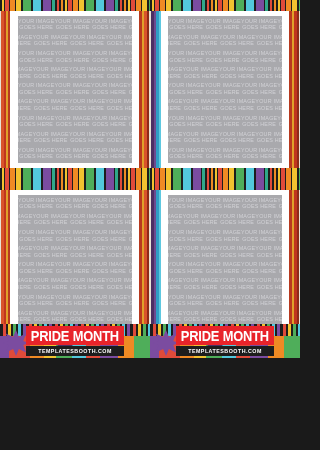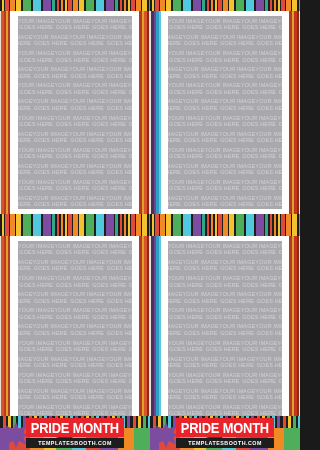--- a/index.html
+++ b/index.html
@@ -1,21 +1,21 @@
 <!DOCTYPE html>
 <html><head>
 <meta charset="utf-8">
 <style>
   html,body{margin:0;padding:0;}
   body{
     width:300px;height:450px;overflow:hidden;
     background:#1a1a1a;
     font-family:"Liberation Sans", sans-serif;
   }
-  #page{position:relative;width:300px;height:450px;overflow:hidden;background:#3b82f6;}
+  #page{position:relative;width:300px;height:358px;overflow:hidden;background:#3b82f6;}
 
   
   .grid{position:absolute;inset:0;display:grid;
         grid-template-columns:1fr 1fr;grid-template-rows:1fr 1fr;}
   .strip{position:relative;overflow:hidden;}
 
   
   .strip .sides{position:absolute;inset:0;}
   .strip .sideL,.strip .sideR{position:absolute;top:0;bottom:0;width:14px;}
   .strip .sideL{left:0;}

